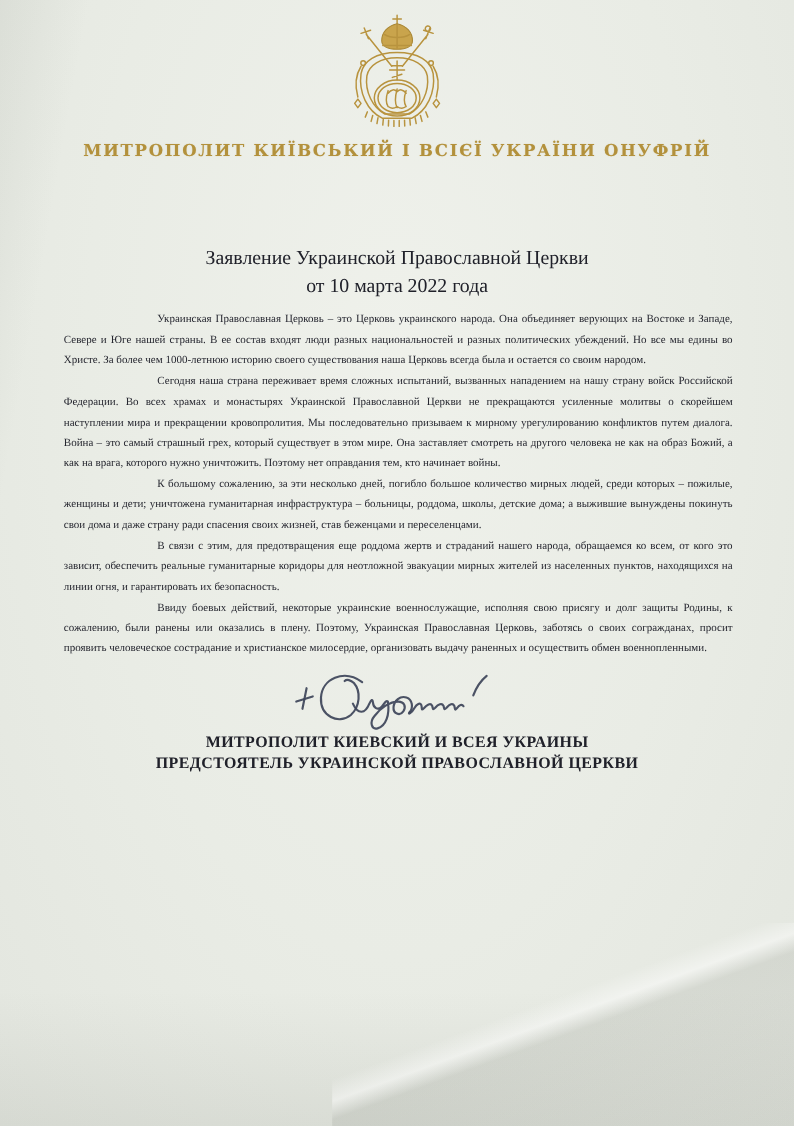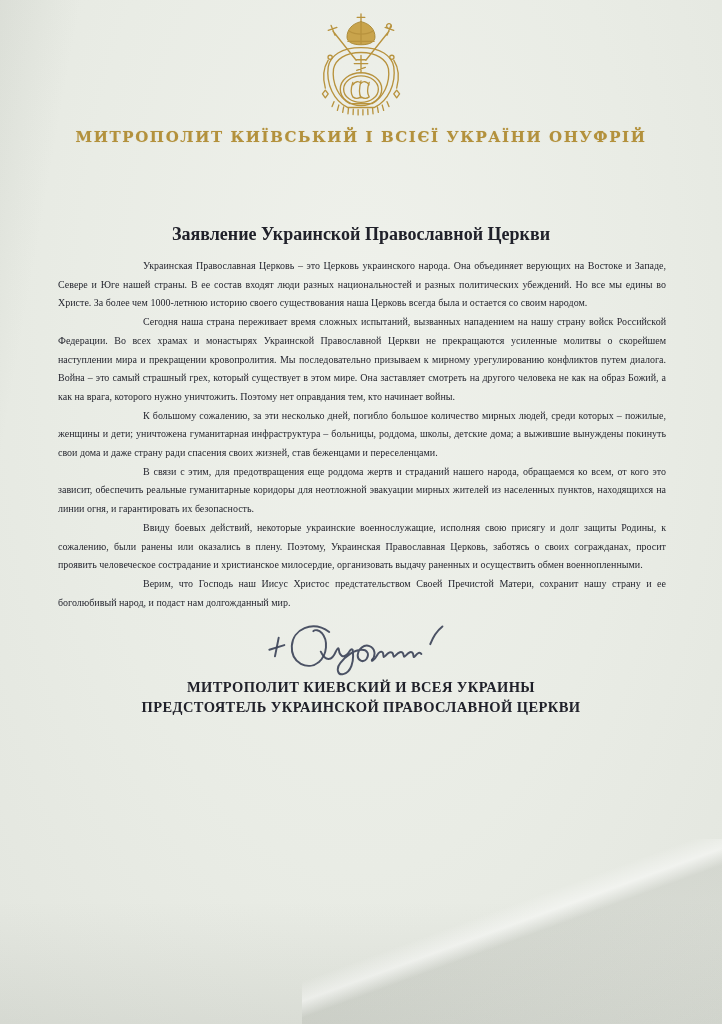--- a/index.html
+++ b/index.html
@@ -35,21 +35,21 @@
     font-weight:bold;
     font-size:15px;
     line-height:26px;
     letter-spacing:1.6px;
     color:#b3913c;
     text-shadow:0 0 1px rgba(179,145,60,0.35);
   }
   .doc-title{
     margin-top:72px;
     text-align:center;
-    font-weight:bold;
+    font-weight:normal;
     font-size:18px;
     line-height:25px;
     color:#20212a;
   }
   .body-text{
     margin:10px 56px 0 58px;
     text-align:justify;
     font-size:10px;
     line-height:18.7px;
     color:#262730;
@@ -104,29 +104,29 @@
     <ellipse class="gold" cx="75" cy="80" rx="21.5" ry="17"></ellipse>
     <ellipse class="gold" cx="75" cy="80" rx="18" ry="13.8"></ellipse>
 
     <path class="gold" d="M66.5,73 C64.5,79 64.5,85 66.5,88 M75,71.5 C73,79 73,85.5 75,89 M83.5,73 C81.5,79 81.5,85 83.5,88 M66.5,75.5 C69.5,71.5 72.5,71.5 75,74 M75,74 C77.5,71.5 80.5,71.5 83.5,75.5 M66.5,88 C69,90 72,90 75,88 M75,88 C78,90 81,90 83.5,88"></path>
   </svg>
 
   <div class="letterhead">МИТРОПОЛИТ КИЇВСЬКИЙ І ВСІЄЇ УКРАЇНИ ОНУФРІЙ</div>
 
   <div class="doc-title">
     <div>Заявление Украинской Православной Церкви</div>
+    <div>от 10 марта 2022 года</div>
   </div>
 
   <div class="body-text">
     <p>Украинская Православная Церковь – это Церковь украинского народа. Она объединяет верующих на Востоке и Западе, Севере и Юге нашей страны. В ее состав входят люди разных национальностей и разных политических убеждений. Но все мы едины во Христе. За более чем 1000-летнюю историю своего существования наша Церковь всегда была и остается со своим народом.</p>
     <p>Сегодня наша страна переживает время сложных испытаний, вызванных нападением на нашу страну войск Российской Федерации. Во всех храмах и монастырях Украинской Православной Церкви не прекращаются усиленные молитвы о скорейшем наступлении мира и прекращении кровопролития. Мы последовательно призываем к мирному урегулированию конфликтов путем диалога. Война – это самый страшный грех, который существует в этом мире. Она заставляет смотреть на другого человека не как на образ Божий, а как на врага, которого нужно уничтожить. Поэтому нет оправдания тем, кто начинает войны.</p>
     <p>К большому сожалению, за эти несколько дней, погибло большое количество мирных людей, среди которых – пожилые, женщины и дети; уничтожена гуманитарная инфраструктура – больницы, роддома, школы, детские дома; а выжившие вынуждены покинуть свои дома и даже страну ради спасения своих жизней, став беженцами и переселенцами.</p>
     <p>В связи с этим, для предотвращения еще роддома жертв и страданий нашего народа, обращаемся ко всем, от кого это зависит, обеспечить реальные гуманитарные коридоры для неотложной эвакуации мирных жителей из населенных пунктов, находящихся на линии огня, и гарантировать их безопасность.</p>
     <p>Ввиду боевых действий, некоторые украинские военнослужащие, исполняя свою присягу и долг защиты Родины, к сожалению, были ранены или оказались в плену. Поэтому, Украинская Православная Церковь, заботясь о своих согражданах, просит проявить человеческое сострадание и христианское милосердие, организовать выдачу раненных и осуществить обмен военнопленными.</p>
-    <p>Верим, что Господь наш Иисус Христос предстательством Своей Пречистой Матери, сохранит нашу страну и ее боголюбивый народ, и подаст нам долгожданный мир.</p>
   </div>
 
   <div class="signature-wrap">
     <svg width="225" height="58" viewBox="0 0 225 62" aria-hidden="true">
       <path class="sig" d="M14,34 L30,29"></path>
       <path class="sig" d="M24,21 L20,41"></path>
       <path class="sig" d="M78,15 C60,2 39,12 38,30 C37,48 55,57 67,47 C76,39 77,24 70,16 C67,13 63,12 61,14"></path>
       <path class="sig" d="M69,36 C74,47 81,46 85,36 C87,32 88,31 88.5,35 C89,40 93,43 97,39 C100,36 101,32 103,34 C105,47 101,58 93,60 C87,61.5 85,54 90,48 C96,40 105,34 113,34 C119,34 121,39 118,43.5 C114.5,48.5 108,45.5 108.5,39.5 C109,33 115,28 121,30 C127,32 128,40 124,44.5"></path>
       <path class="sig" d="M124,44.5 C122,47 126,45.5 129,40 C131,36.5 134.5,34.5 135.5,37.5 C136.5,40.5 135,43.5 138,40.5 C141,37 144.5,35 146,38 C147,40.5 146,43 149,40 C152,36.5 155.5,35 157,38 C158,40.5 157,43 160,40 C163,36.5 166,35 167.5,38 C168.5,40.5 167.5,43.5 170,40.5 C172.5,37 175,36 176.5,38.5"></path>
       <path class="sig" d="M186,28 C189,20 194,13 199,9"></path>

